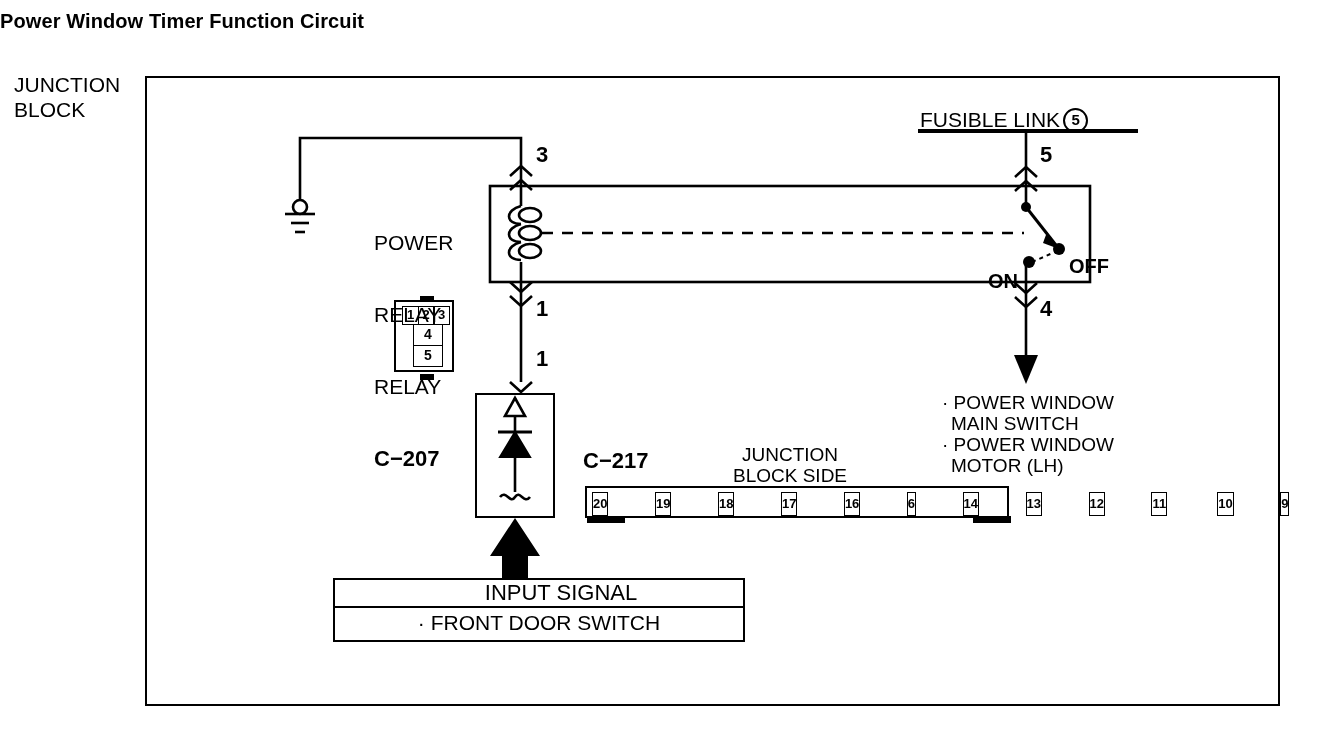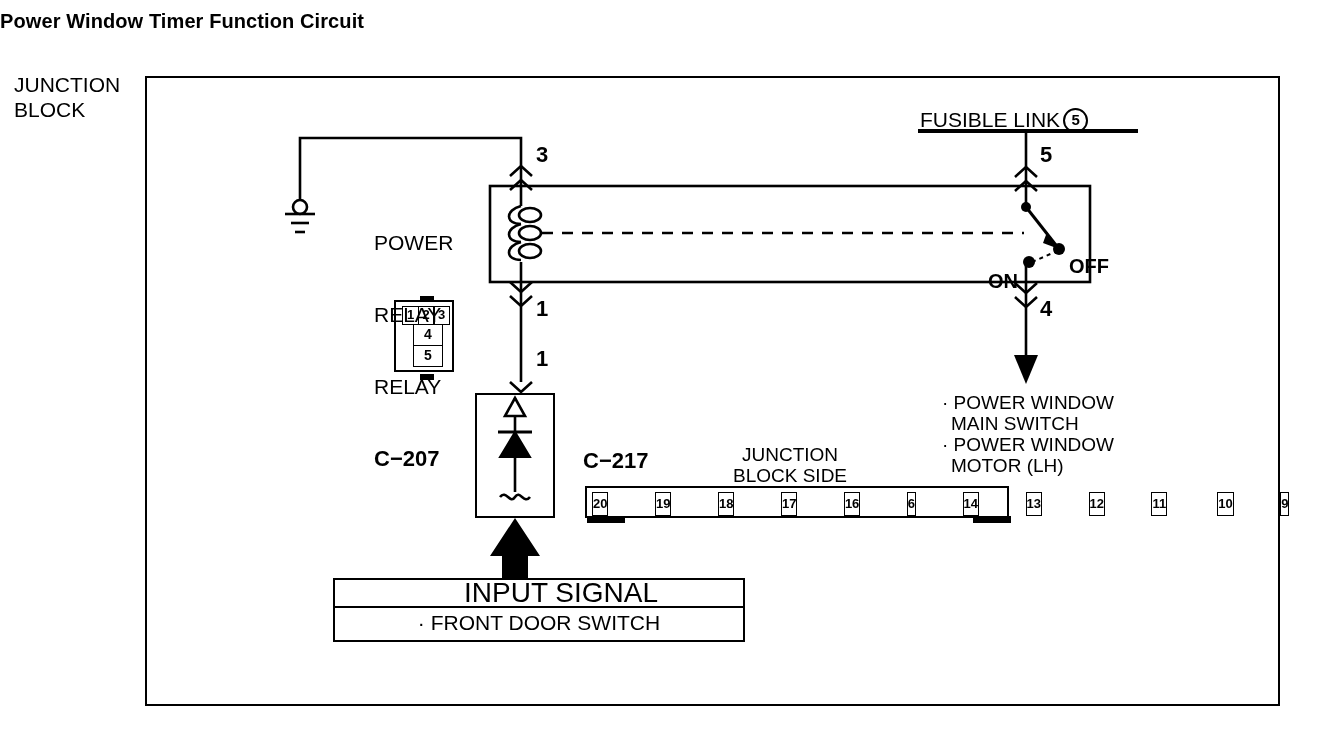--- a/index.html
+++ b/index.html
@@ -33,21 +33,21 @@
   
   .c217{left:585px;top:486px;width:424px;height:32px;}
   .c217 .pins{position:absolute;left:5px;top:4px;width:414px;height:24px;display:flex;gap:48px;}
   .c217 .pins div{flex:1;border:1.5px solid #000;box-sizing:border-box;font-size:13px;
                   font-weight:bold;text-align:center;line-height:21px;margin-left:-1.5px;}
   .c217 .pins div:first-child{margin-left:0;}
   .gap{margin-left:2px !important;}
   
   .insig{left:333px;top:578px;width:412px;}
   .insig .hdr{height:30px;border:2.5px solid #000;box-sizing:border-box;text-align:center;
-              font-size:28px;line-height:26px;padding-left:44px;}
+              font-size:22px;line-height:26px;padding-left:44px;}
   .insig .body{border:2.5px solid #000;border-top:none;box-sizing:border-box;padding:2px 0 4px 0;
                font-size:21px;line-height:26px;text-align:center;}
   .ctrl-box{left:475px;top:393px;width:80px;height:125px;border:2.5px solid #000;box-sizing:border-box;}
   .onoff{font-size:20px;font-weight:bold;}
   .outlist{left:942px;top:392px;font-size:19px;line-height:21px;}
   .c217lbl{left:583px;top:448px;font-size:22px;font-weight:bold;}
   .jbside{left:733px;top:444px;font-size:19px;line-height:21px;text-align:center;}
 </style>
 </head>
 <body>

